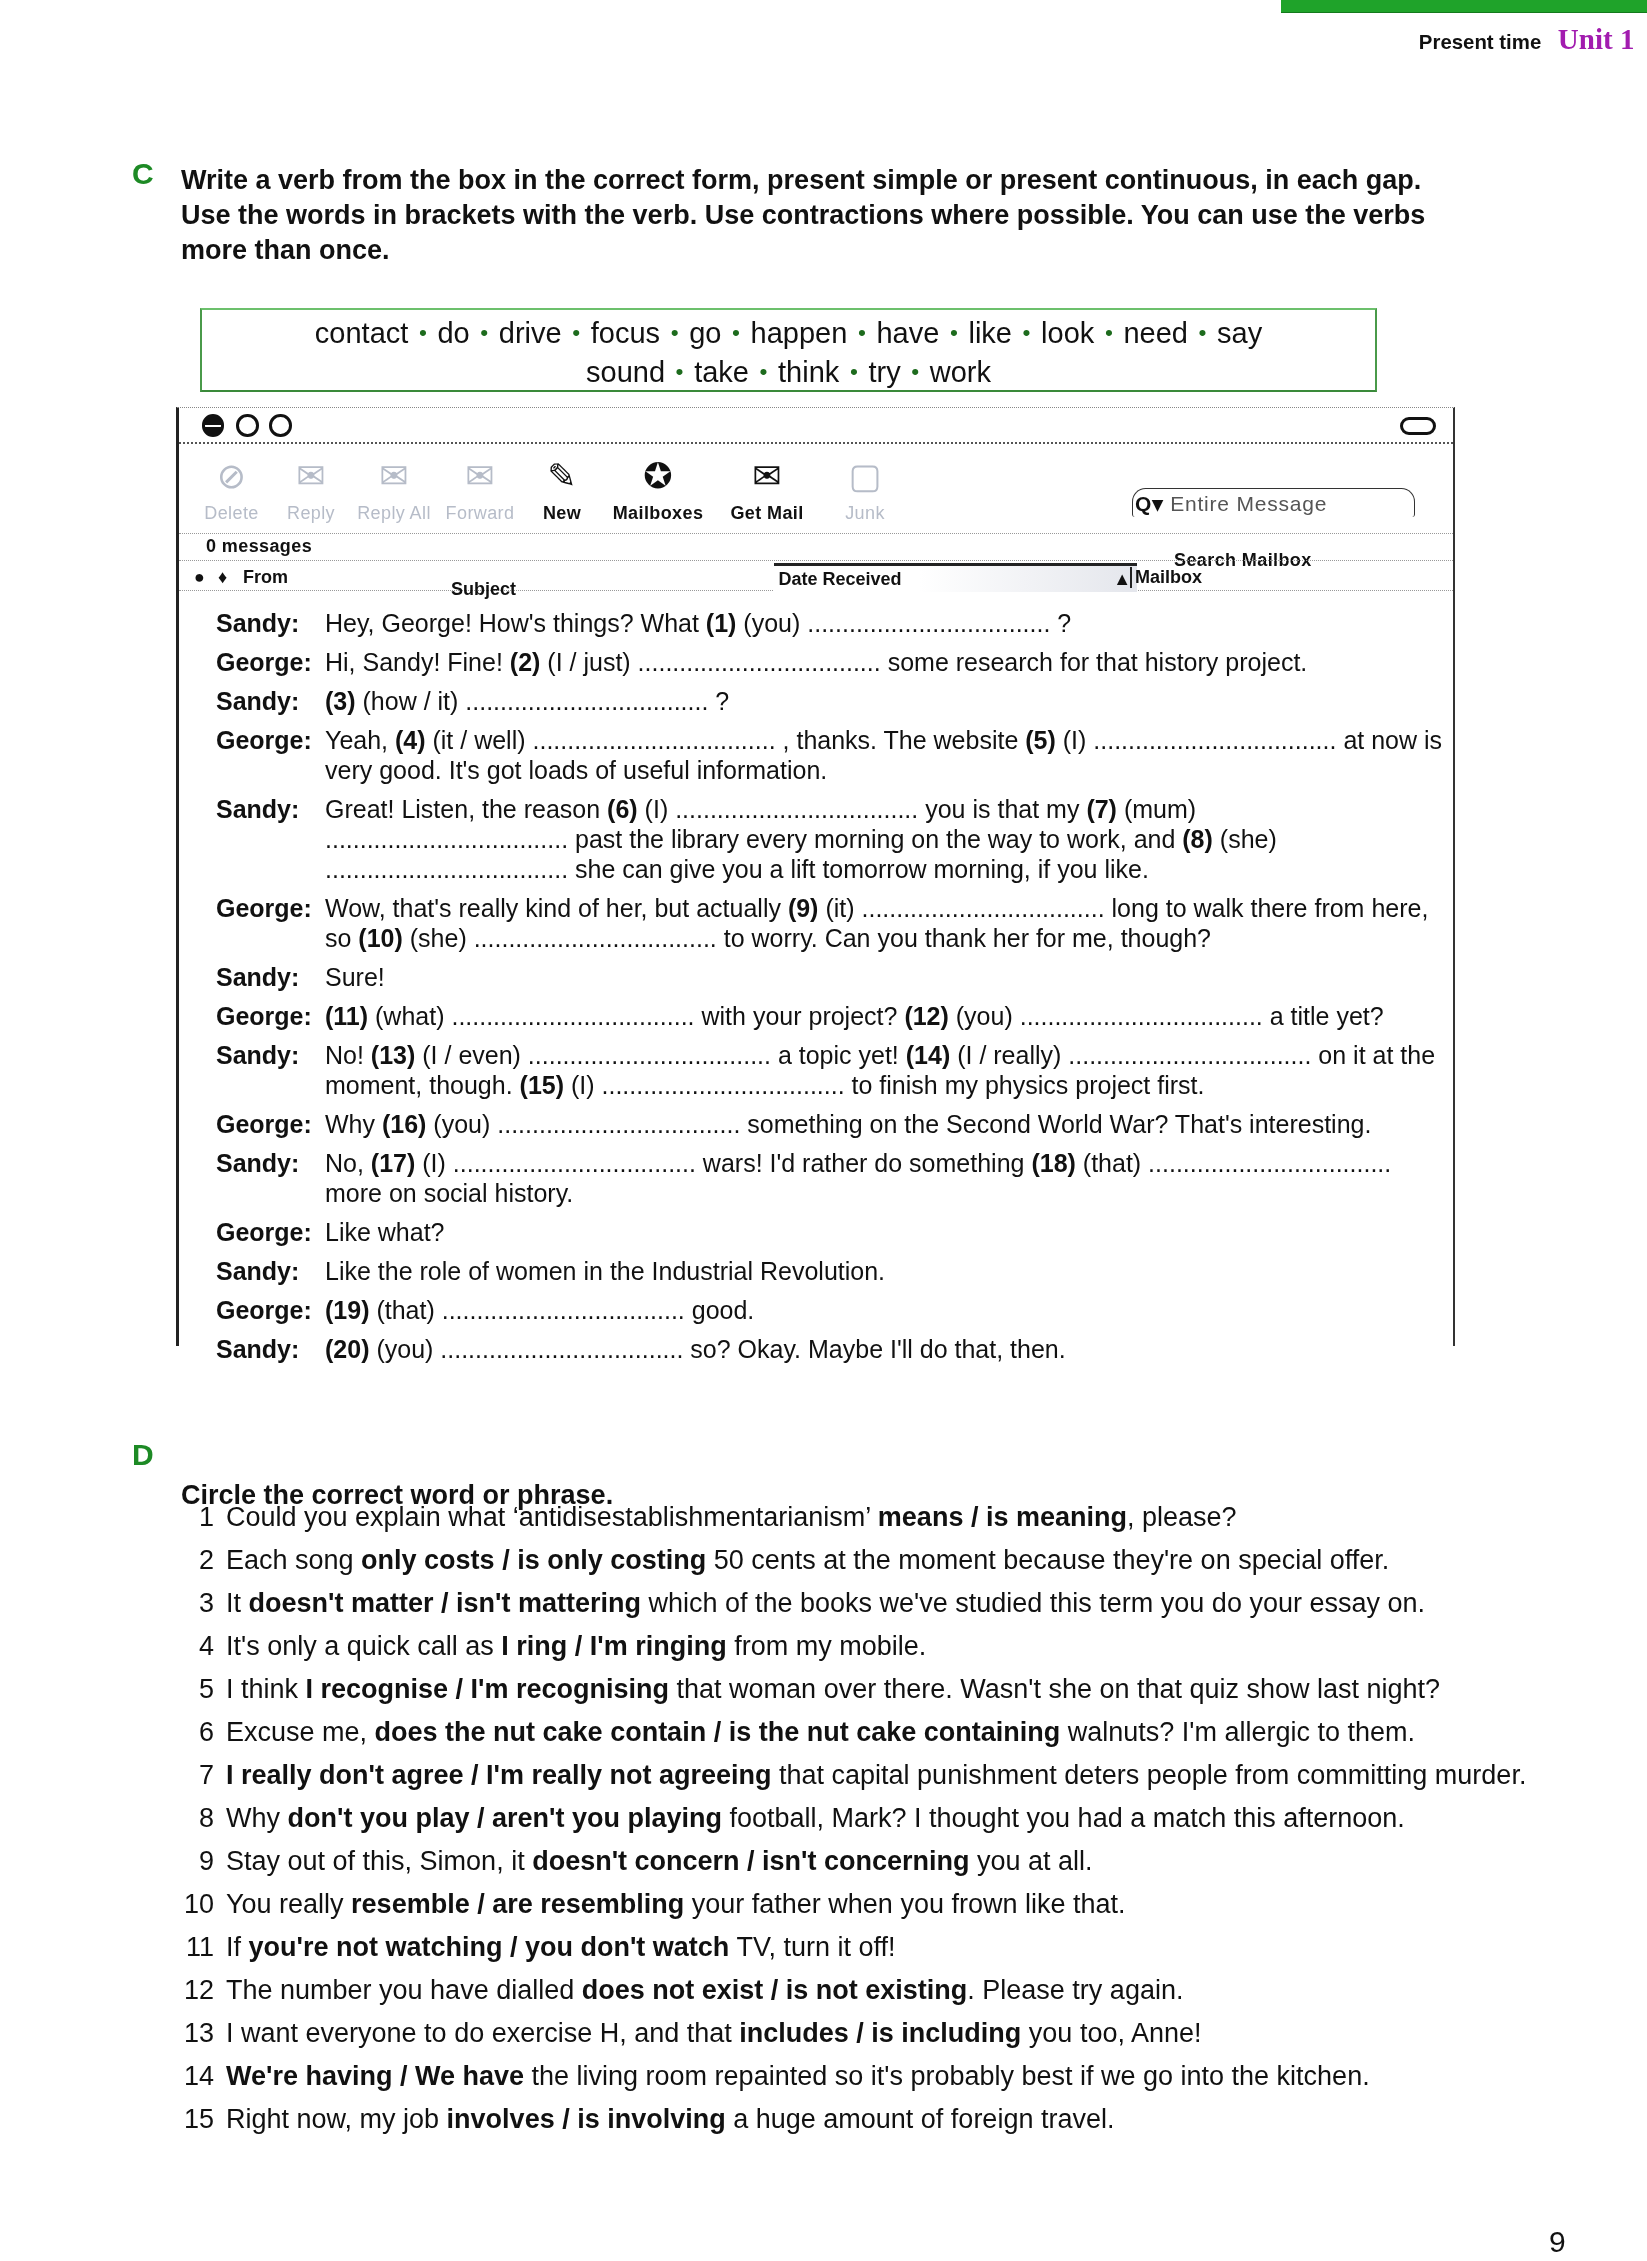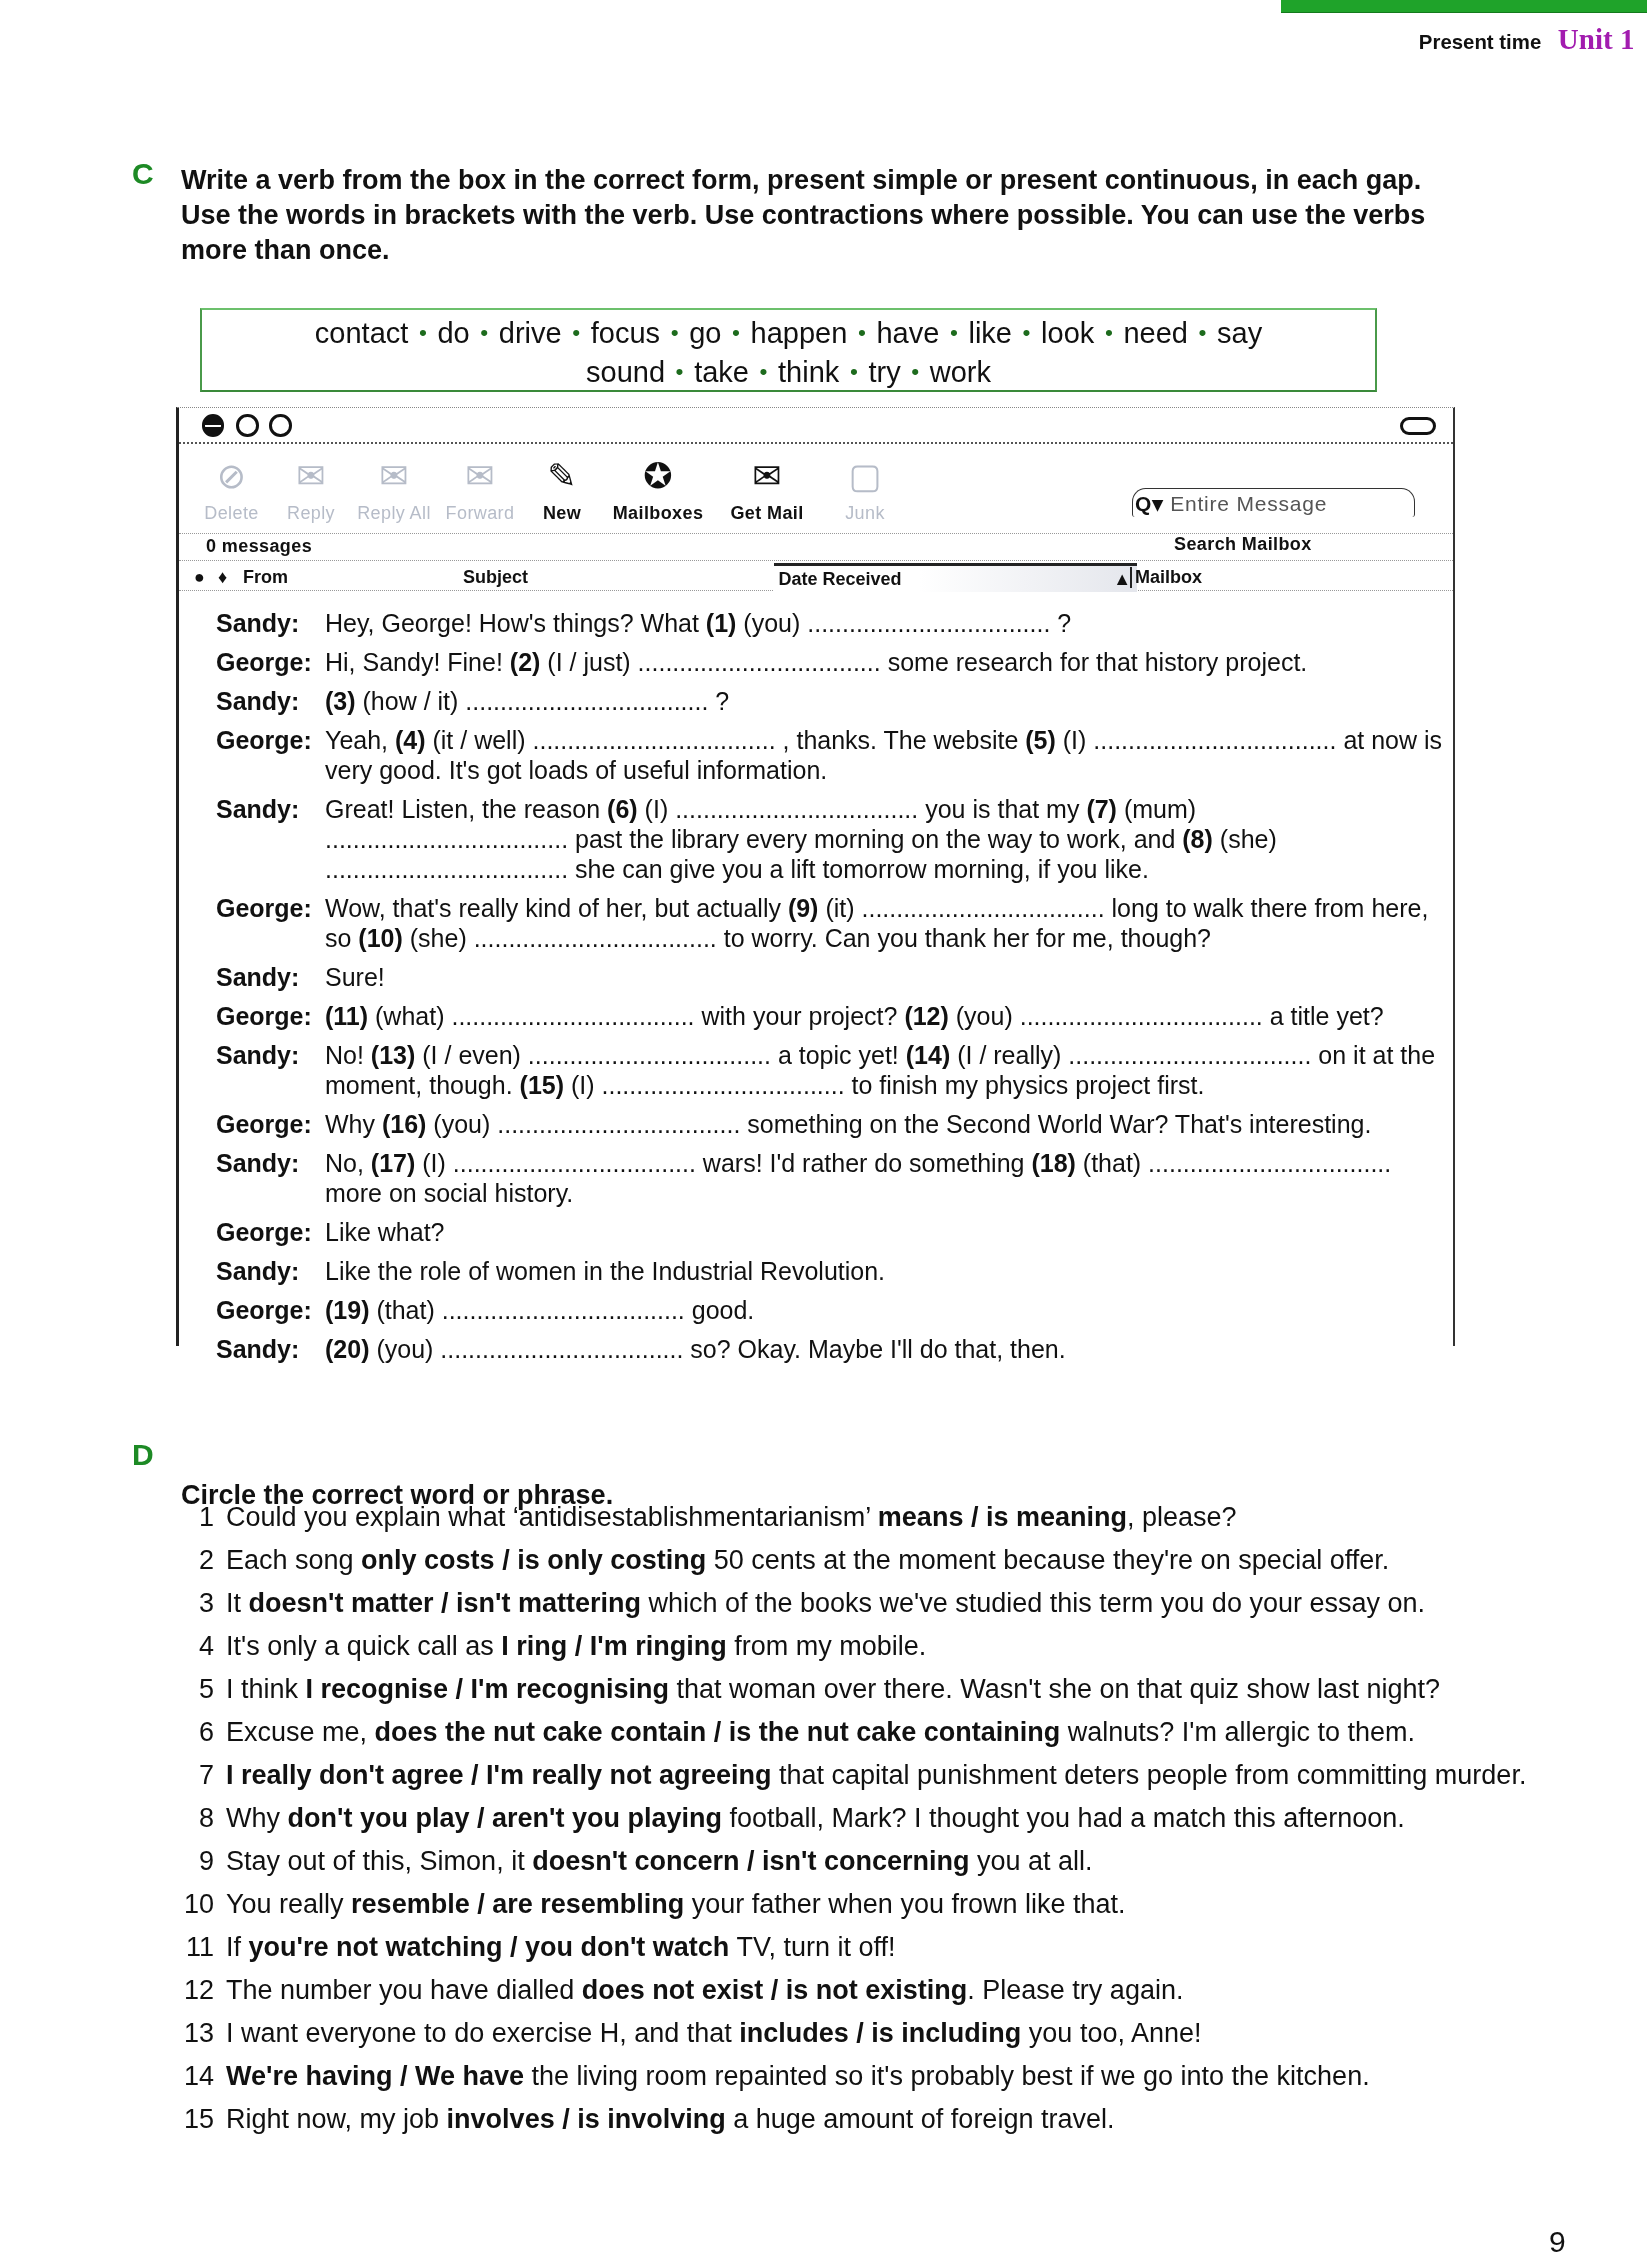--- a/index.html
+++ b/index.html
@@ -29,21 +29,21 @@
   .traffic.t3 { left: 90px; }
   .toggle-pill { position: absolute; right: 16.6px; top: 9px; width: 36px; height: 18px; border: 3.8px solid #111; border-radius: 9px; box-sizing: border-box; }
 
   .toolbar { position: absolute; left: 0; right: 0; top: 36px; height: 89px; border-bottom: 1.5px dotted #999; }
   .tool { position: absolute; top: 7.5px; width: 90px; text-align: center; }
   .tool .ico { display: block; height: 47px; font-size: 35px; line-height: 47px; color: #111; }
   .tool .lbl { display: block; font-size: 18px; font-weight: 700; margin-top: 4.5px; letter-spacing: 0.4px; }
   .tool.disabled .ico, .tool.disabled .lbl { color: #b6bcc8; font-weight: 400; }
   .search-field { position: absolute; left: 953px; top: 44px; width: 283px; height: 29px; border: 1.5px solid #333; border-radius: 13.6px 13.6px 3px 3px; border-bottom: none; font-size: 21px; color: #555; line-height: 29px; padding-left: 2px; box-sizing: border-box; letter-spacing: 0.8px; }
   .search-field .mag { color: #111; font-weight: 700; }
-  .search-label { position: absolute; left: 995px; top: 90px; font-size: 18px; font-weight: 700; letter-spacing: 0.4px; }
+  .search-label { position: absolute; left: 995px; top: 106px; font-size: 18px; font-weight: 700; letter-spacing: 0.4px; }
 
   .msg-count { position: absolute; left: 27px; top: 128px; font-size: 18px; font-weight: 700; letter-spacing: 0.4px; }
   .col-header { position: absolute; left: 0; right: 0; top: 152px; height: 29px; border-top: 0.8px dotted #999; border-bottom: 0.8px dotted #999; font-size: 18px; font-weight: 700; }
   .col-header span { position: absolute; top: 6px; }
   .col-header .date { left: 595px; width: 354px; top: 2.3px; padding: 2.3px 4.5px; background: linear-gradient(to right, #fff 40%, #e4e6ec); border-top: 3px solid #222; }
   .col-header .mbox { left: 951px; border-left: 2.3px solid #222; padding-left: 3px; }
 
   .dialogue { position: absolute; left: 19px; top: 200px; width: 1247px; font-size: 25px; line-height: 30px; }
   .line { display: flex; margin-bottom: 9px; margin-left: 18px; }
   .speaker { width: 109px; flex: none; font-weight: 700; }
@@ -121,21 +121,21 @@
     </div>
     <div class="search-label">Search Mailbox</div>
   </div>
 
   <div class="msg-count">0 messages</div>
 
   <div class="col-header">
     <span style="left:15px;">●</span>
     <span style="left:39px;">♦</span>
     <span style="left:64px;">From</span>
-    <span style="left:284px;">Subject</span>
+    <span style="left:272px;margin-top:12px;">Subject</span>
     <span class="date">
       <span style="position:static;">Date Received</span>
       <span style="position:absolute; right:6px; top:3px;">▲</span>
     </span>
     <span class="mbox">Mailbox</span>
   </div>
 
   <div class="dialogue" id="dialogue">
       <div class="line">
         <span class="speaker">Sandy:</span>

